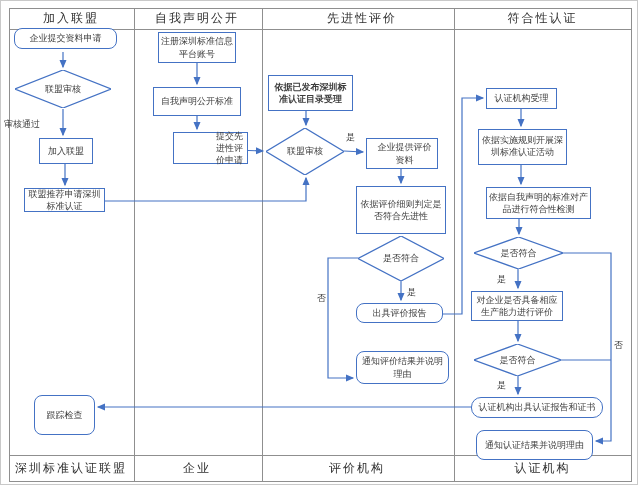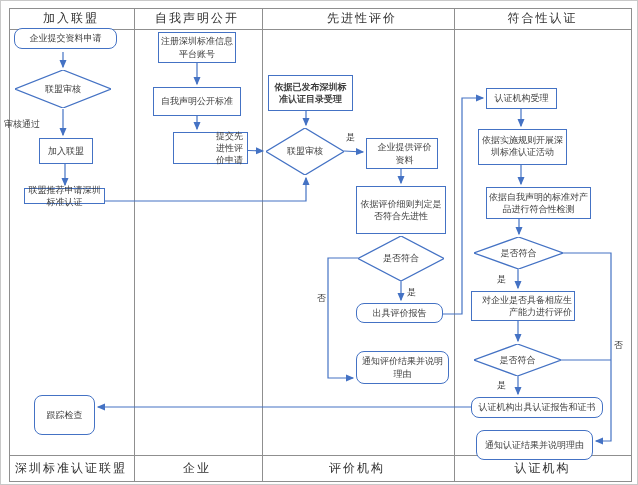--- a/index.html
+++ b/index.html
@@ -104,21 +104,21 @@
     </div>
   <div class="node diamond" style="left:14px;top:69px;width:96px;height:38px;">
       <svg viewBox="0 0 100 100" preserveAspectRatio="none">
         <polygon points="50,0 100,50 50,100 0,50"></polygon>
       </svg>
       <span>联盟审核</span>
     </div>
   <div class="node rect" style="left:38px;top:137px;width:54px;height:26px;">
       <span>加入联盟</span>
     </div>
-  <div class="node rect" style="left:23px;top:187px;width:81px;height:16px;">
+  <div class="node rect" style="left:23px;top:187px;width:81px;height:24px;">
       <span>联盟推荐申请深圳标准认证</span>
     </div>
   <div class="node rounded" style="left:33px;top:394px;width:61px;height:40px;">
       <span>跟踪检查</span>
     </div>
 
   <div class="node rect" style="left:157px;top:31px;width:78px;height:31px;">
       <span>注册深圳标准信息平台账号</span>
     </div>
   <div class="node rect" style="left:152px;top:86px;width:88px;height:29px;">
@@ -164,30 +164,30 @@
     </div>
   <div class="node rect" style="left:473px;top:186px;width:105px;height:32px;margin-left:12px;">
       <span>依据自我声明的标准对产品进行符合性检测</span>
     </div>
   <div class="node diamond" style="left:473px;top:236px;width:89px;height:32px;">
       <svg viewBox="0 0 100 100" preserveAspectRatio="none">
         <polygon points="50,0 100,50 50,100 0,50"></polygon>
       </svg>
       <span>是否符合</span>
     </div>
-  <div class="node rect" style="left:470px;top:290px;width:104px;height:30px;text-align:right;">
+  <div class="node rect" style="left:470px;top:290px;width:92px;height:30px;">
       <span>对企业是否具备相应生产能力进行评价</span>
     </div>
   <div class="node diamond" style="left:473px;top:343px;width:87px;height:32px;">
       <svg viewBox="0 0 100 100" preserveAspectRatio="none">
         <polygon points="50,0 100,50 50,100 0,50"></polygon>
       </svg>
       <span>是否符合</span>
     </div>
-  <div class="node rounded" style="left:470px;top:396px;width:132px;height:21px;">
+  <div class="node rounded" style="left:470px;top:396px;width:132px;height:21px;border-radius:10px;">
       <span>认证机构出具认证报告和证书</span>
     </div>
   <div class="node rounded" style="left:475px;top:429px;width:117px;height:30px;">
       <span>通知认证结果并说明理由</span>
     </div>
 
   <div class="flow-label" style="left:3px;top:117px;">审核通过</div>
   <div class="flow-label" style="left:345px;top:130px;">是</div>
   <div class="flow-label" style="left:406px;top:285px;">是</div>
   <div class="flow-label" style="left:316px;top:291px;">否</div>

